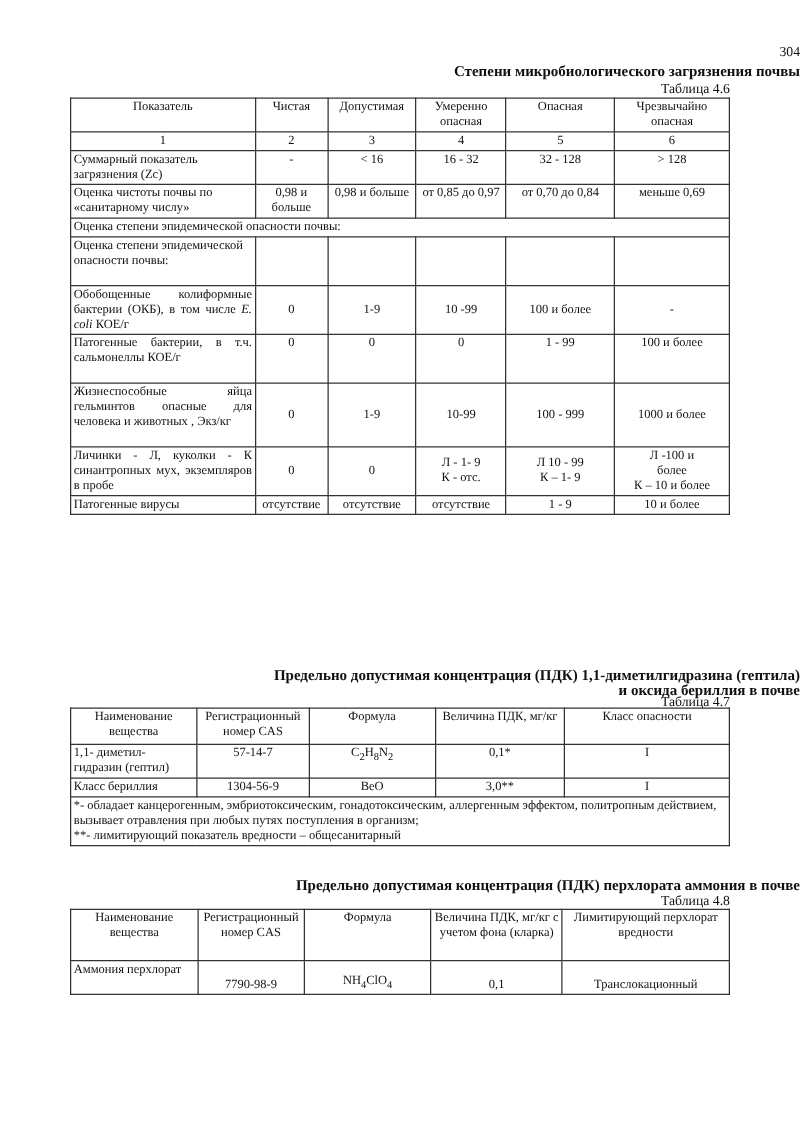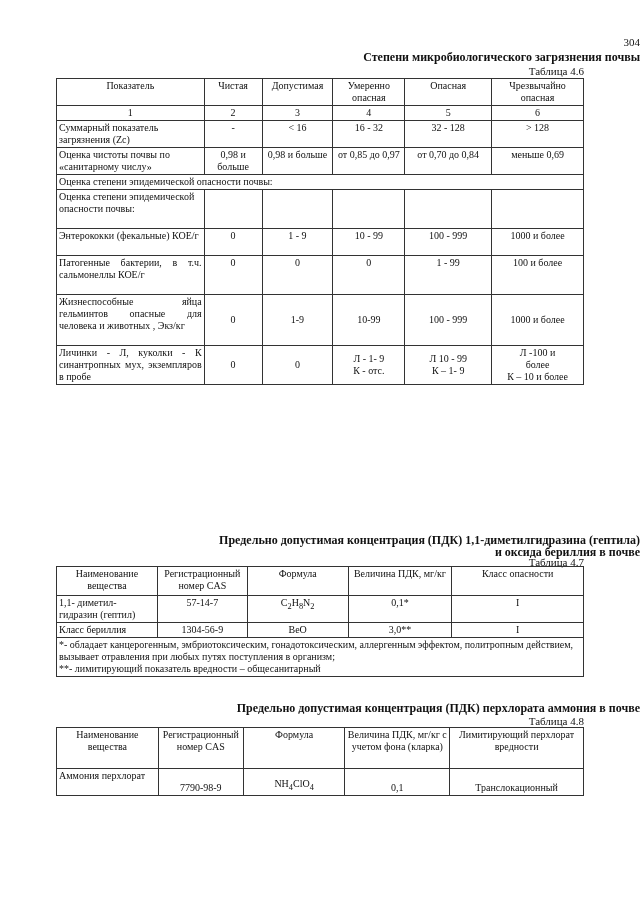--- a/index.html
+++ b/index.html
@@ -75,26 +75,26 @@
   </tr>
   <tr>
     <td style="height:36px">Оценка степени эпидемической опасности почвы:</td>
     <td></td>
     <td></td>
     <td></td>
     <td></td>
     <td></td>
   </tr>
   <tr>
-    <td class="j" style="height:24px">Энтерококки (фекальные) КОЕ/г</td>
-    <td class="c">0</td>
-    <td class="c">1 - 9</td>
-    <td class="c">10 - 99</td>
-    <td class="c">100 - 999</td>
-    <td class="c">1000 и более</td>
+    <td class="j" style="height:36px"><span>Обобощенные колиформные бактерии (ОКБ), в том числе </span><i>E. coli</i><span> КОЕ/г</span></td>
+    <td class="c m">0</td>
+    <td class="c m">1-9</td>
+    <td class="c m">10 -99</td>
+    <td class="c m">100 и более</td>
+    <td class="c m">-</td>
   </tr>
   <tr>
     <td class="j" style="height:36px">Патогенные бактерии, в т.ч. сальмонеллы КОЕ/г</td>
     <td class="c">0</td>
     <td class="c">0</td>
     <td class="c">0</td>
     <td class="c">1 - 99</td>
     <td class="c">100 и более</td>
   </tr>
   <tr>
@@ -115,20 +115,28 @@
         </td>
     <td class="c m stack">
           <span>Л 10 - 99</span>
           <span>К – 1- 9</span>
         </td>
     <td class="c m stack">
           <span>Л -100 и</span>
           <span>более</span>
           <span>К – 10 и более</span>
         </td>
+  </tr>
+  <tr>
+    <td>Патогенные вирусы</td>
+    <td class="c">отсутствие</td>
+    <td class="c">отсутствие</td>
+    <td class="c">отсутствие</td>
+    <td class="c">1 - 9</td>
+    <td class="c">10 и более</td>
   </tr>
 </tbody>
   </table>
 
 <div class="title" style="top:533px;">Предельно допустимая концентрация (ПДК) 1,1-диметилгидразина (гептила)</div>
 <div class="title" style="top:545px;">и оксида бериллия в почве</div>
 <div class="tlabel" style="top:556px;">Таблица 4.7</div>
 
 <table id="t47">
   <colgroup>

